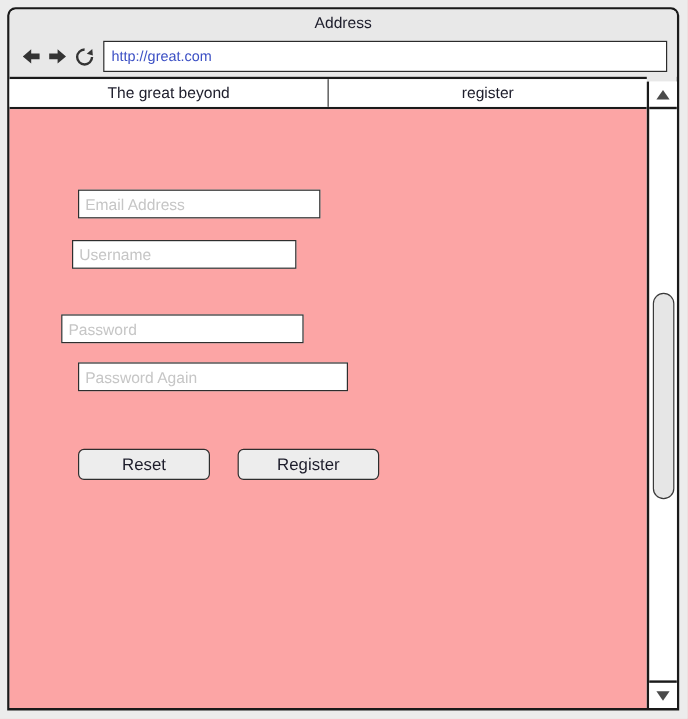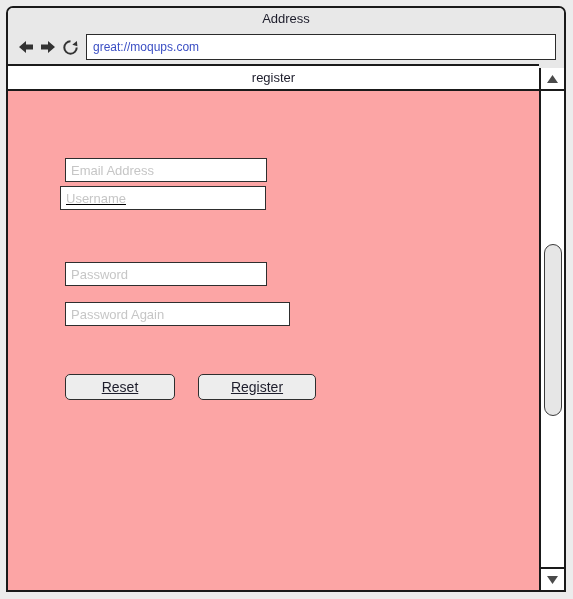--- a/index.html
+++ b/index.html
@@ -124,37 +124,36 @@
     display: flex;
     align-items: center;
   }
   .field .ph {
     font-size: 13px;
     color: #c6c6c6;
     padding-left: 5px;
     white-space: nowrap;
   }
   #field-email    { left: 57px; top: 67px;  width: 202px; }
-  #field-username { left: 52px; top: 95px; width: 206px; text-decoration: underline; }
-  #field-password { left: 57px; top: 171px; width: 202px; }
+  #field-username { left: 52px; top: 109px; width: 187px; }
+  #field-password { left: 43px; top: 171px; width: 202px; }
   #field-password2{ left: 57px; top: 211px; width: 225px; }
 
   .btn {
     position: absolute;
     box-sizing: border-box;
     height: 26px;
     background: #ededed;
     border: 1px solid #2e2e2e;
     border-radius: 5px;
     display: flex;
     align-items: center;
     justify-content: center;
     font-size: 14px;
     color: #1d1d2b;
-    text-decoration: underline;
   }
   #btn-reset    { left: 57px;  top: 283px; width: 110px; }
   #btn-register { left: 190px; top: 283px; width: 118px; }
 
   
   #scrollbar {
     position: absolute;
     right: 0;
     top: 60px;
     width: 25px;
@@ -214,26 +213,29 @@
     </div>
     <div class="nav-btn">
       <span>
         <svg width="17" height="17" viewBox="0 0 17 17">
           <path d="M8.5 2.3 A6.2 6.2 0 1 0 14.7 8.5" fill="none" stroke="#333333" stroke-width="2"></path>
           <path d="M14.9 1.9 L15.4 7.2 L10.3 5.7 Z" fill="#333333"></path>
         </svg>
       </span>
     </div>
     <div id="url-bar">
-      <span id="url-text" title="Enter address">great://moqups.com</span>
+      <span id="url-text" title="Enter address">http://great.com</span>
     </div>
   </div>
 
   <div id="tab-strip">
     <div class="tab">
+      <span>The great beyond</span>
+    </div>
+    <div class="tab">
       <span>register</span>
     </div>
   </div>
 
   <div id="viewport">
     <div id="register-form">
 
       <div class="field" id="field-email">
         <span class="ph">Email Address</span>
       </div>

